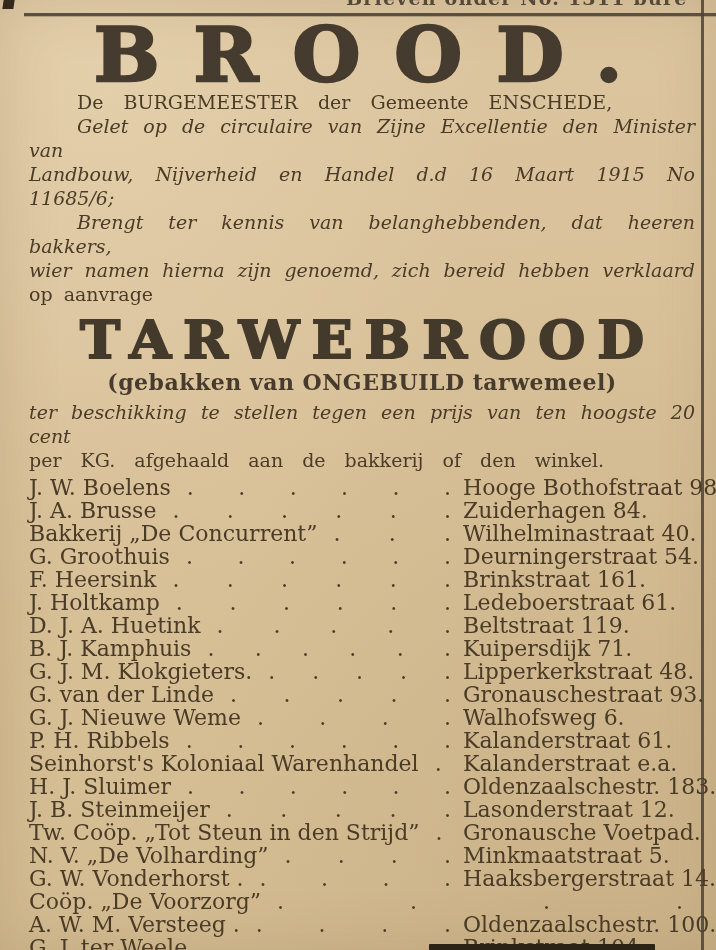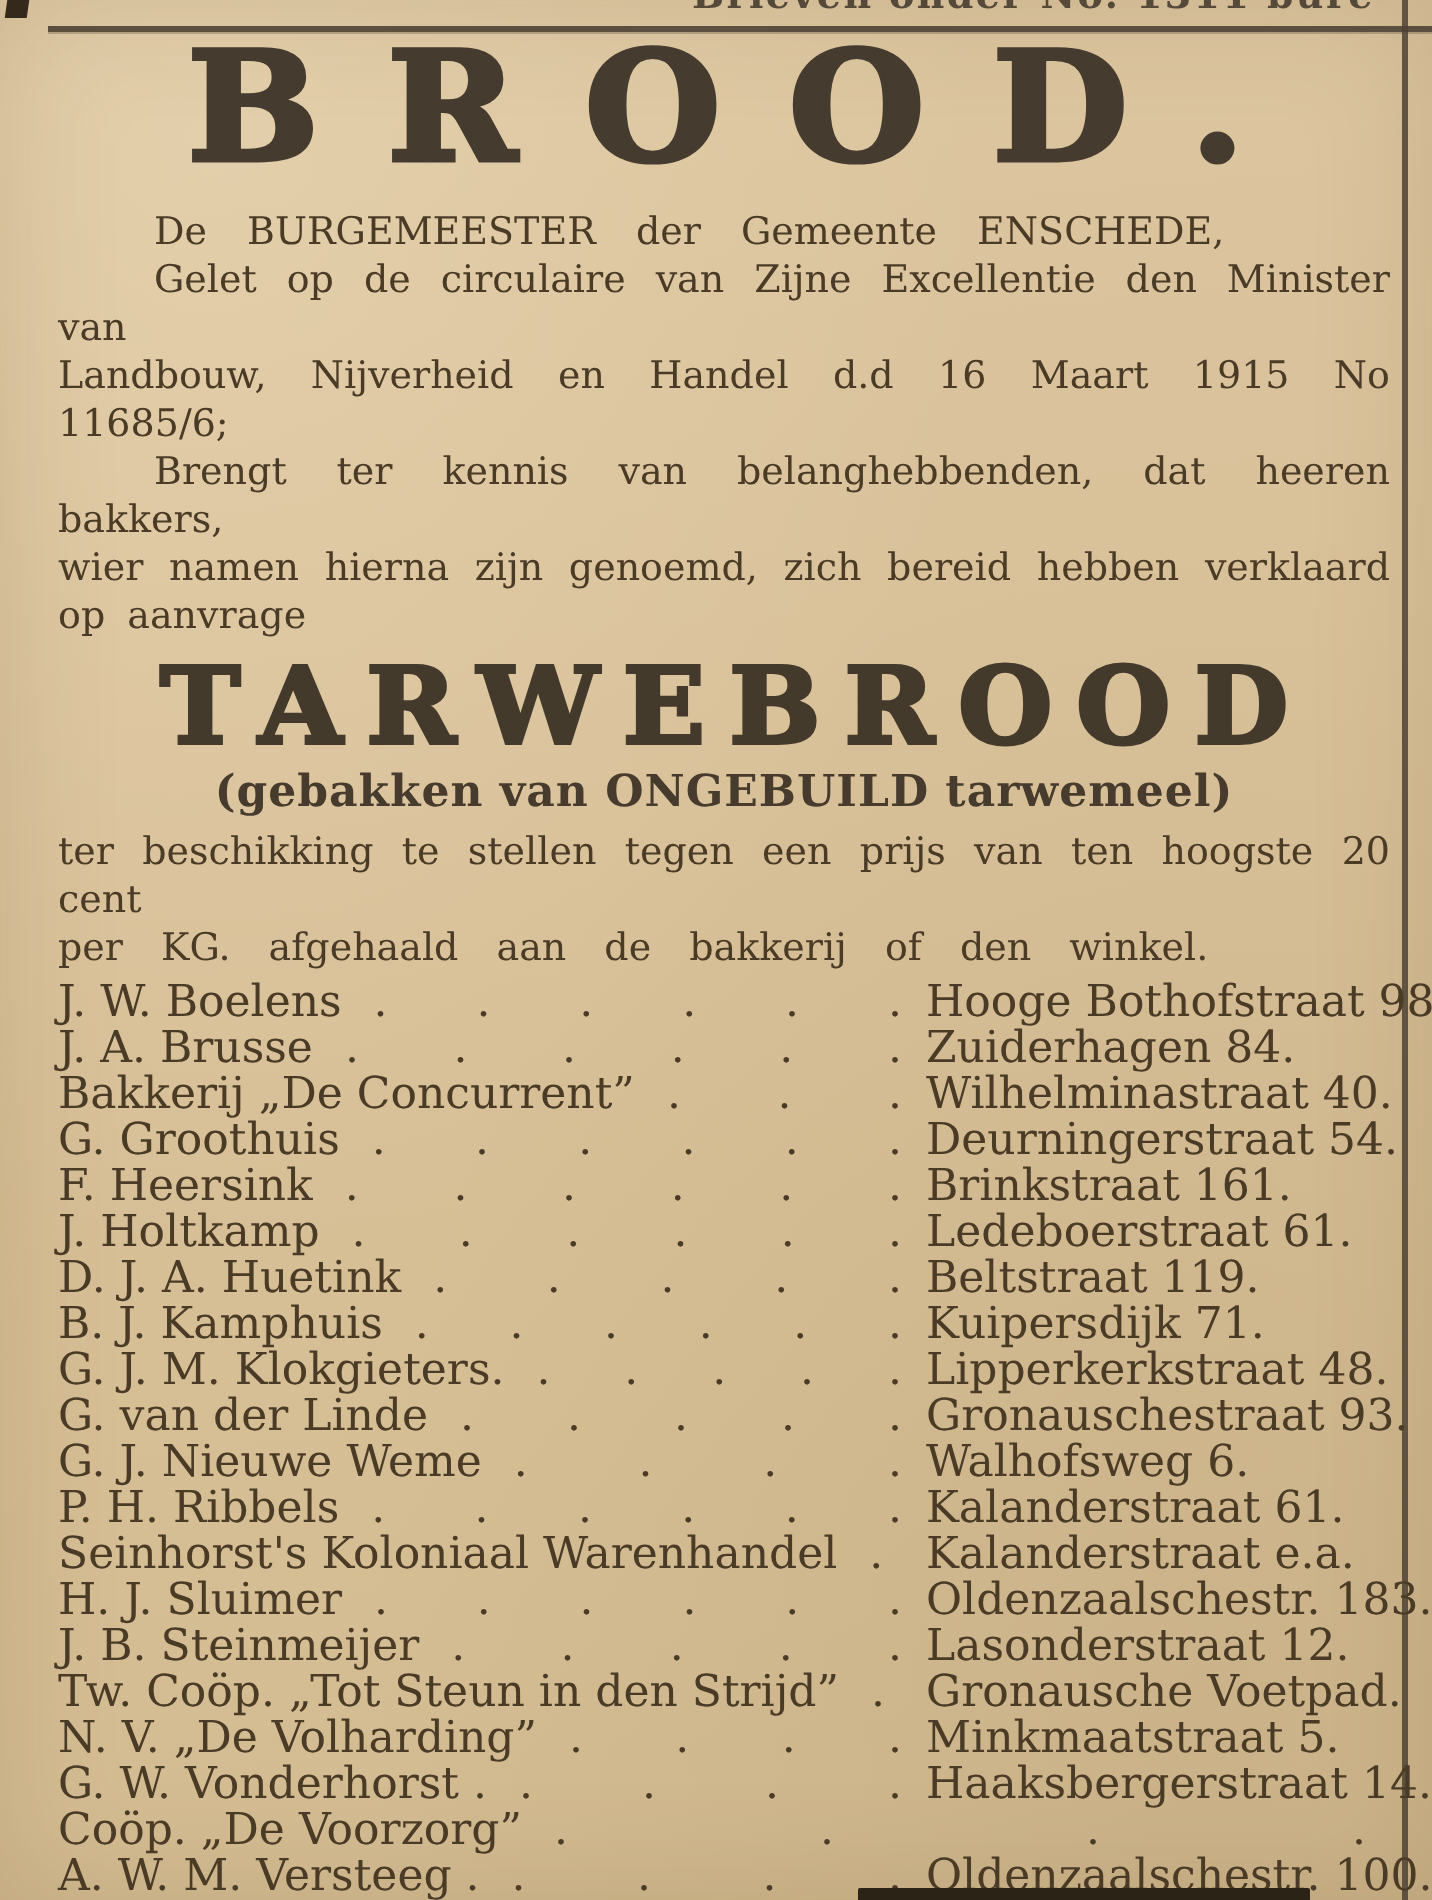--- a/index.html
+++ b/index.html
@@ -22,22 +22,22 @@
   .content{position:absolute;left:29px;top:20px;width:666px;}
 
   .brood{
     margin:0;text-align:center;font-size:78px;font-weight:bold;line-height:.9;
     letter-spacing:34px;text-indent:26px;color:#453b2e;
     -webkit-text-stroke:2.5px #453b2e;transform:scaleY(.97);
     text-shadow:0 0 1px rgba(69,59,46,.6);
   }
   .line{font-size:19px;line-height:24px;word-spacing:5px;}
   .indent{text-indent:48px;}
-  .just{text-align:justify;text-align-last:justify;}
-  .ws-wide{word-spacing:14px;margin-top:14px;}
+  .just{text-align:justify;text-align-last:justify;font-style:italic;}
+  .ws-wide{word-spacing:14px;}
   .ws-mid{word-spacing:13px;}
 
   .tarwe{
     margin:6px 0 2px;text-align:center;font-size:54px;font-weight:bold;line-height:1;
     letter-spacing:12px;text-indent:12px;color:#443a2c;
     -webkit-text-stroke:2px #443a2c;transform:scaleY(.98);
   }
   .subtitle{text-align:center;font-size:22px;font-weight:bold;line-height:28px;margin:0 0 4px;letter-spacing:.5px;color:#463b2c;}
 
   .list{margin-top:4px;}

